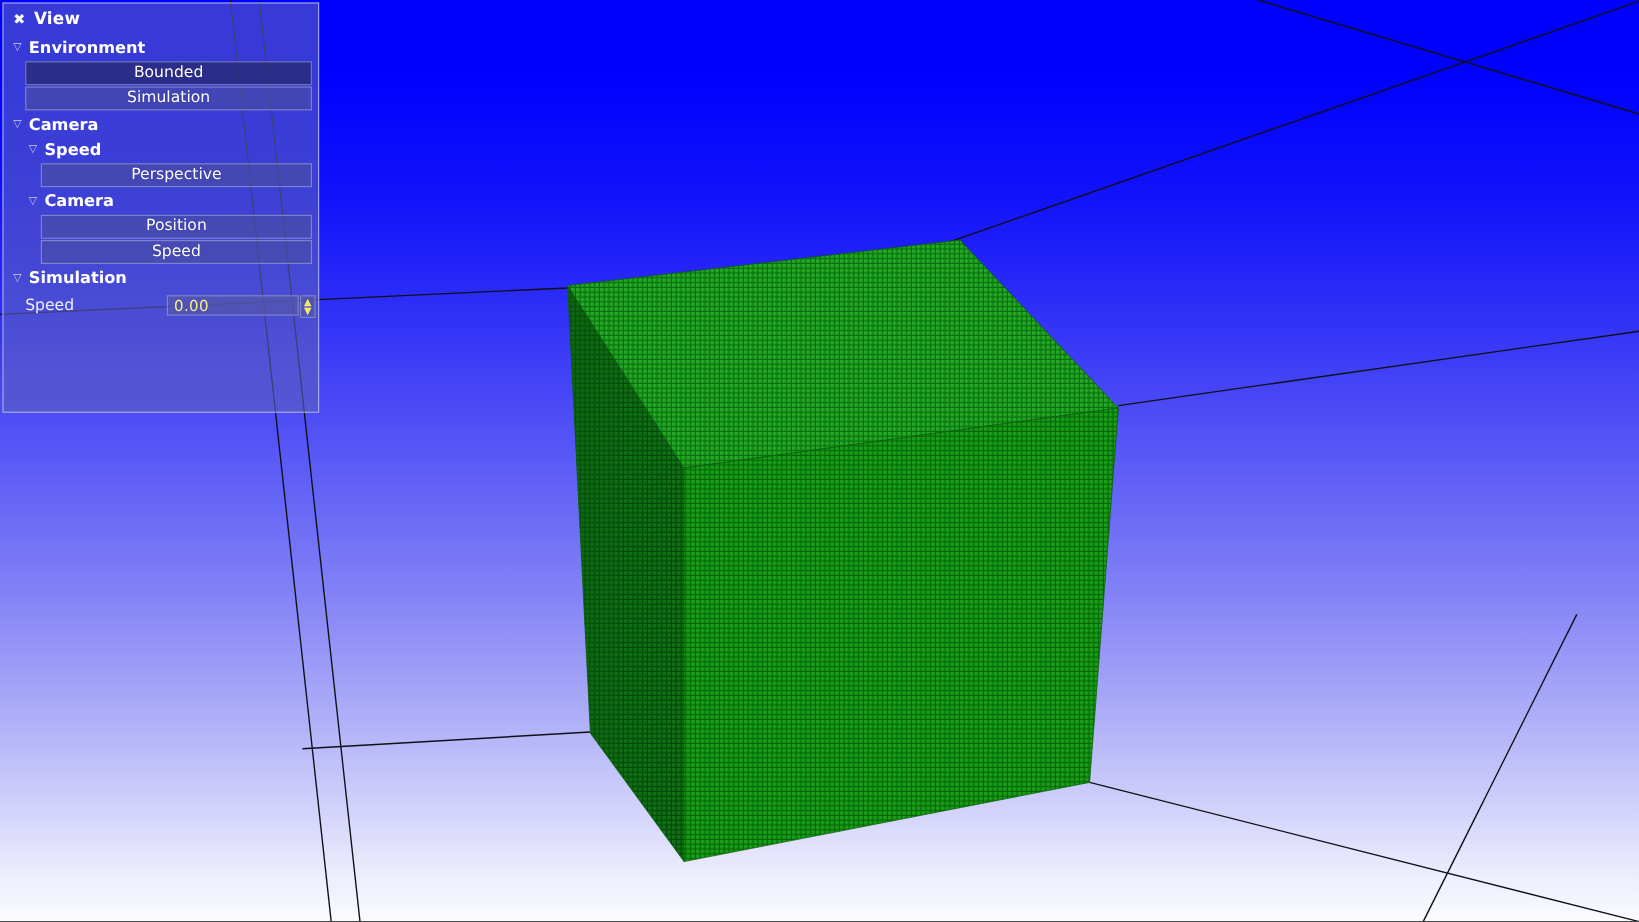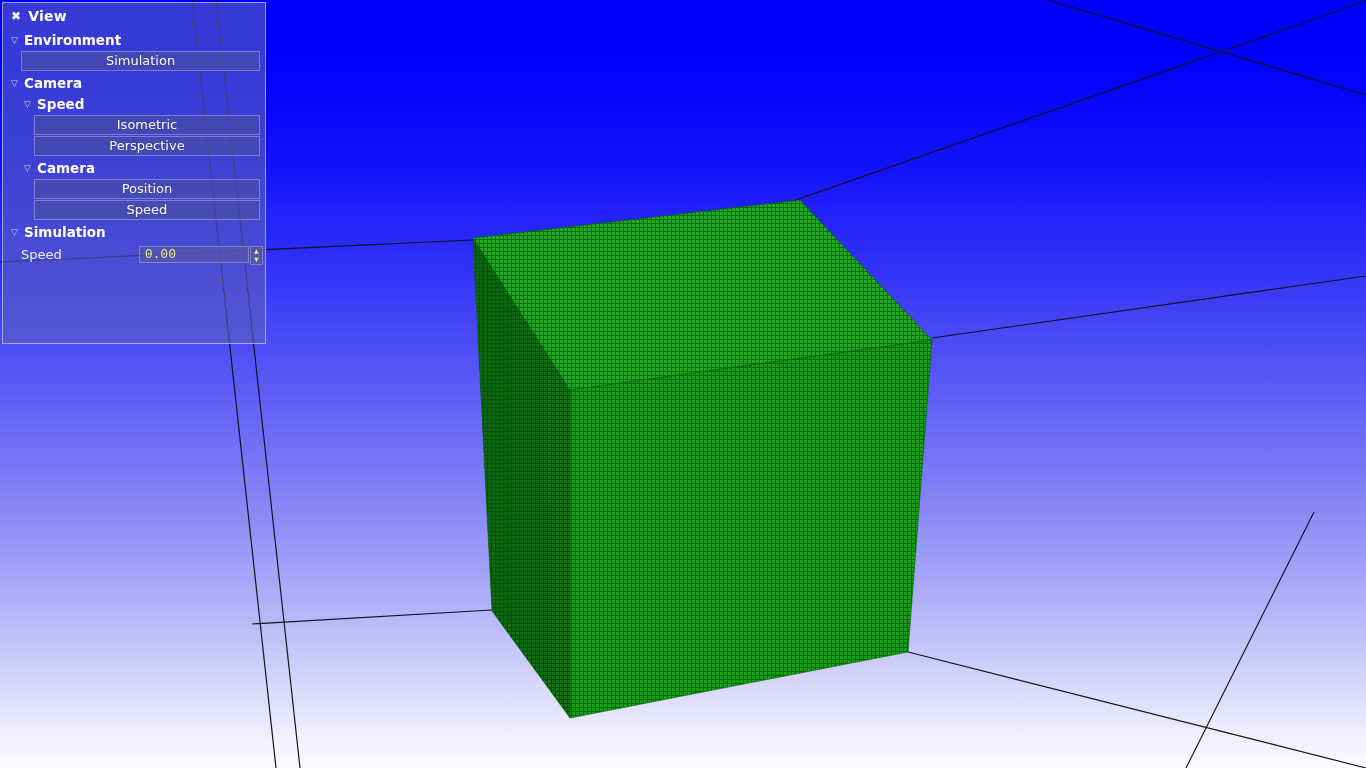--- a/index.html
+++ b/index.html
@@ -140,21 +140,20 @@
   .field-box {
     position: relative;
     flex: 1 1 auto;
     height: 17px;
     box-sizing: border-box;
     background: rgba(84, 88, 170, 0.72);
     border: 1px solid rgba(170, 176, 224, 0.5);
     display: flex;
     align-items: center;
     margin-right: 16px;
-    font-family: Liberation Mono, monospace;
   }
   .field-value {
     font-size: 12.5px;
     color: #f2f08a;
     padding-left: 5px;
     letter-spacing: 0.3px;
   }
   .stepper {
     position: absolute;
     right: -15px;
@@ -233,36 +232,36 @@
     <div class="menu-header">
       <span class="close-x">✖</span>
       <span>View</span>
     </div>
 
     <div class="group">
       <div class="group-header lvl1">
         <span class="tri">▽</span>
         <span>Environment</span>
       </div>
+      <div class="btn indent1 active">Bounded</div>
       <div class="btn indent1">Simulation</div>
     </div>
 
     <div class="group">
       <div class="group-header lvl1">
         <span class="tri">▽</span>
         <span>Camera</span>
       </div>
     </div>
 
     <div class="group">
       <div class="group-header lvl2">
         <span class="tri">▽</span>
         <span>Speed</span>
       </div>
-      <div class="btn indent2">Isometric</div>
       <div class="btn indent2">Perspective</div>
     </div>
 
     <div class="group">
       <div class="group-header lvl2">
         <span class="tri">▽</span>
         <span>Camera</span>
       </div>
       <div class="btn indent2">Position</div>
       <div class="btn indent2">Speed</div>

